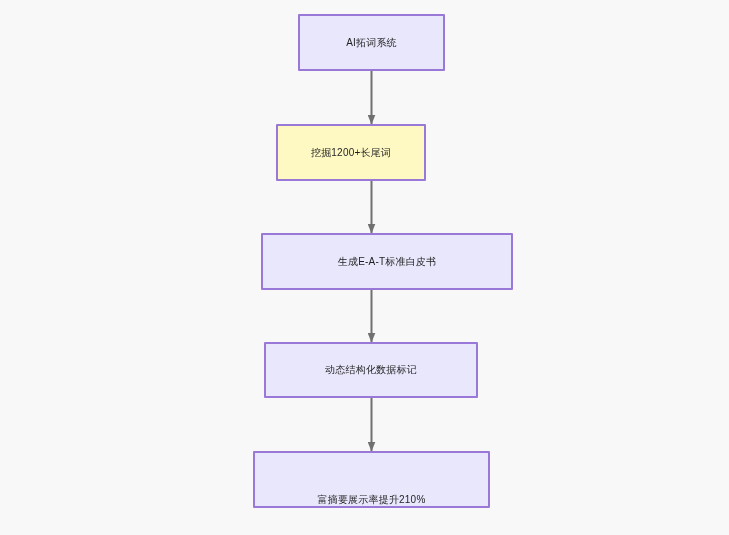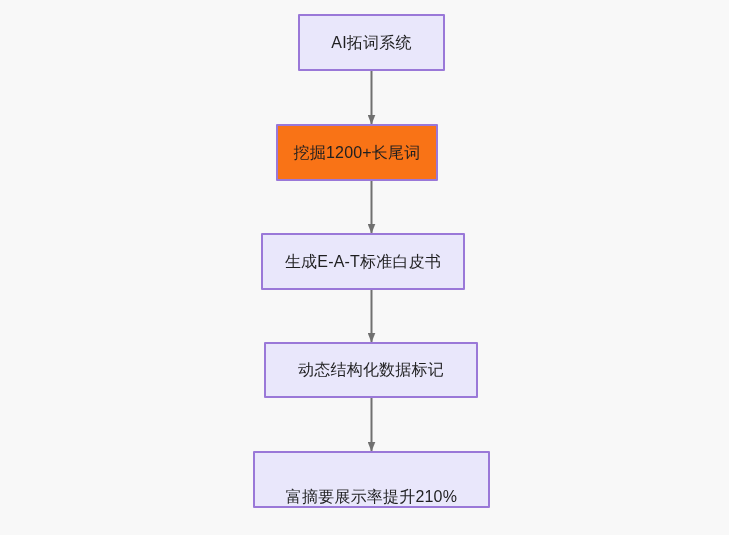--- a/index.html
+++ b/index.html
@@ -35,21 +35,21 @@
     position: absolute;
     box-sizing: border-box;
     background: #e9e7fb;
     border: 2px solid #9a78d8;
     border-radius: 1px;
     display: flex;
     align-items: center;
     justify-content: center;
   }
   .node-label {
-    font-size: 16px;
+    font-size: 10px;
     line-height: 1.2;
     color: #1f1f20;
     white-space: nowrap;
     letter-spacing: 0.2px;
     text-align: center;
   }
 </style>
 </head>
 <body style="background: rgb(248, 248, 248);">
 
@@ -68,25 +68,25 @@
 
     <line x1="371.5" y1="290" x2="371.5" y2="342" stroke="#707070" stroke-width="2" marker-end="url(#arrowhead)"></line>
 
     <line x1="371.5" y1="398" x2="371.5" y2="451" stroke="#707070" stroke-width="2" marker-end="url(#arrowhead)"></line>
   </svg>
 
   <div class="node" style="left: 298px; top: 14px; width: 147px; height: 57px; background: rgb(233, 231, 251); border-color: rgb(154, 120, 216);">
     <span class="node-label" style="color: rgb(31, 31, 32);">AI拓词系统</span>
   </div>
 
-  <div class="node" style="left: 276px; top: 124px; width: 162px; height: 57px; background: #f97316; border-color: rgb(154, 120, 216);">
+  <div class="node" style="left: 276px; top: 124px; width: 150px; height: 57px; background: #fef9c3; border-color: rgb(154, 120, 216);">
     <span class="node-label" style="color: rgb(31, 31, 32);">挖掘1200+长尾词</span>
   </div>
 
-  <div class="node" style="left: 261px; top: 233px; width: 204px; height: 57px; background: rgb(233, 231, 251); border-color: rgb(154, 120, 216); align-items: center;">
+  <div class="node" style="left: 261px; top: 233px; width: 252px; height: 57px; background: rgb(233, 231, 251); border-color: rgb(154, 120, 216); align-items: center;">
     <span class="node-label" style="color: rgb(31, 31, 32);">生成E-A-T标准白皮书</span>
   </div>
 
   <div class="node" style="left: 264px; top: 342px; width: 214px; height: 56px; background: rgb(233, 231, 251); border-color: rgb(154, 120, 216);">
     <span class="node-label" style="color: rgb(31, 31, 32);">动态结构化数据标记</span>
   </div>
 
   <div class="node" style="left: 253px; top: 451px; width: 237px; height: 57px; background: rgb(233, 231, 251); border-color: rgb(154, 120, 216); align-items: flex-end;">
     <span class="node-label" style="color: rgb(31, 31, 32);">富摘要展示率提升210%</span>
   </div>

